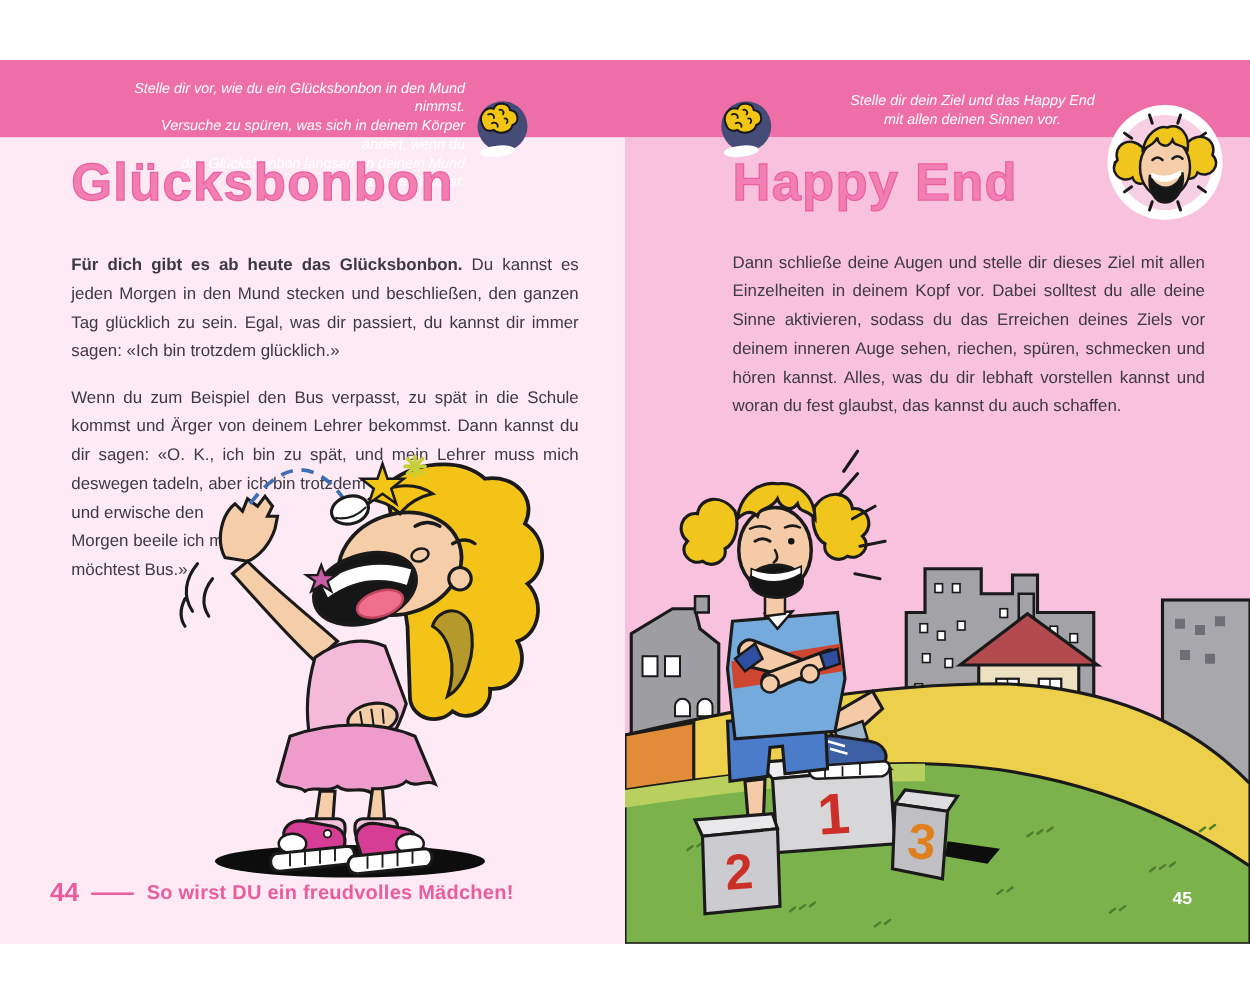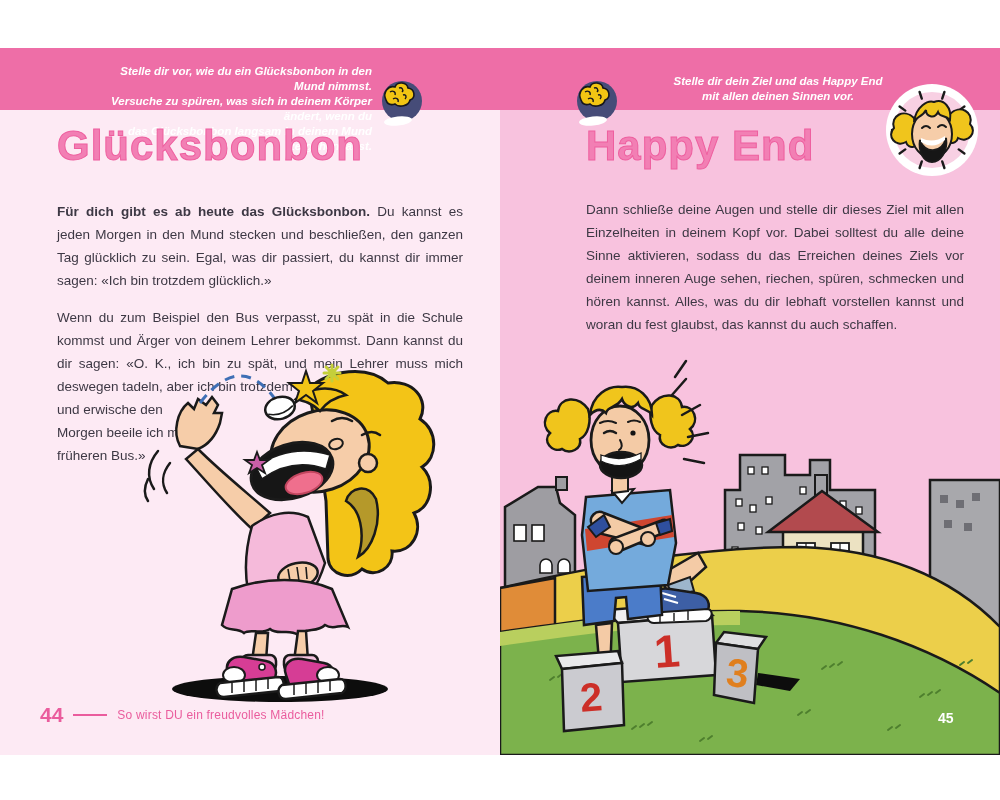--- a/index.html
+++ b/index.html
@@ -4,38 +4,38 @@
 <style>
   html,body{margin:0;padding:0;}
   .sheet{position:relative;width:1000px;height:800px;background:#ffffff;overflow:hidden;
          font-family:"Liberation Sans",sans-serif;}
   .abs{position:absolute;}
   .spread{position:absolute;left:0;top:48px;width:1000px;height:707px;}
   .band{position:absolute;left:0;top:0;width:1000px;height:62px;background:#ee6ea7;}
   .page-left{position:absolute;left:0;top:62px;width:500px;height:645px;background:#fdeaf4;}
   .page-right{position:absolute;left:500px;top:62px;width:500px;height:645px;background:#f8c2de;}
   .note{position:absolute;color:#ffffff;font-size:11.5px;line-height:15px;
-        font-weight:bold;font-style:italic;}
+        font-weight:normal;font-style:italic;}
   .note-left{top:16px;left:100px;width:272px;text-align:right;}
   .note-right{top:26px;left:628px;width:300px;text-align:center;}
   .title{position:absolute;font-size:42px;font-weight:bold;letter-spacing:1px;
          color:#f27fb4;-webkit-text-stroke:1px #ee5f9f;white-space:nowrap;}
   .title-left{left:57px;top:74px;}
   .title-right{left:586px;top:74px;}
   .bodycol{position:absolute;color:#3d3844;font-size:13.5px;line-height:23px;}
   .bodycol p{margin:0;text-align:justify;}
   .bodycol .gap{margin-top:14px;}
   .col-left{left:57px;top:136px;width:406px;margin-top:16px;}
   .col-right{left:586px;top:136px;width:378px;}
   .shortline{display:block;text-align:left;}
   .nowrapline{display:block;white-space:nowrap;letter-spacing:-0.3px;text-align:left;}
   .footer{position:absolute;left:40px;top:655px;display:flex;align-items:center;color:#ea5c9d;}
   .footer .num{font-size:21px;font-weight:bold;}
   .footer .dash{width:34px;height:2px;background:#ea5c9d;margin:0 10px;}
-  .footer .btitle{font-size:12px;font-weight:normal;letter-spacing:0.2px;}
+  .footer .btitle{font-size:16px;font-weight:bold;letter-spacing:0.2px;}
   .pageno-right{position:absolute;left:938px;top:662px;color:#ffffff;
                 font-size:14px;font-weight:bold;}
   svg text{font-family:"Liberation Sans",sans-serif;}
 </style>
 </head>
 <body>
 
 <div class="sheet">
   <div class="spread">
 
@@ -81,21 +81,21 @@
       </g>
     </svg>
 
     <div class="title title-left">Glücksbonbon</div>
 
     <div class="bodycol col-left">
       <p><b>Für dich gibt es ab heute das Glücksbonbon.</b><span> Du kannst es jeden Morgen in den Mund stecken und beschließen, den ganzen Tag glücklich zu sein. Egal, was dir passiert, du kannst dir immer sagen: «Ich bin trotzdem glücklich.»</span></p>
       <p class="gap"><span>Wenn du zum Beispiel den Bus verpasst, zu spät in die Schule kommst und Ärger von deinem Lehrer bekommst. Dann kannst du dir sagen: «O. K., ich bin zu spät, und mein Lehrer muss mich deswegen tadeln, aber ich bin trotzdem glücklich.</span>
         <span class="shortline">und erwische den</span>
         <span class="shortline">Morgen beeile ich mich</span>
-        <span class="shortline">früheren Bus.»</span>
+        <span class="shortline">möchtest Bus.»</span>
       </p>
     </div>
 
     <svg class="abs" style="left:120px;top:303px" width="350" height="365" viewBox="0 0 350 365">
       <ellipse cx="160" cy="338" rx="108" ry="13" fill="#0d0d0d"></ellipse>
 
       <path d="M188,38 C210,18 248,14 268,32 C292,28 310,48 300,68 C318,80 318,106 302,116 C316,130 312,156 294,162 C304,180 292,202 272,200 C274,216 256,228 242,218 C230,230 210,224 208,208 L206,150 C200,110 196,70 188,38 Z" fill="#f3c417" stroke="#1a1a1a" stroke-width="3"></path>
       <path d="M226,150 C240,158 246,182 238,206 C252,198 262,172 256,148 C248,132 230,136 226,150 Z" fill="#b5992a" stroke="#1a1a1a" stroke-width="2.5"></path>
 
       <path d="M60,95 C52,80 58,60 68,52 L74,58 L78,48 L86,54 L92,46 L98,54 L94,62 L102,62 L100,72 C96,84 88,94 78,98 Z" fill="#f6cda9" stroke="#1a1a1a" stroke-width="2.5"></path>

